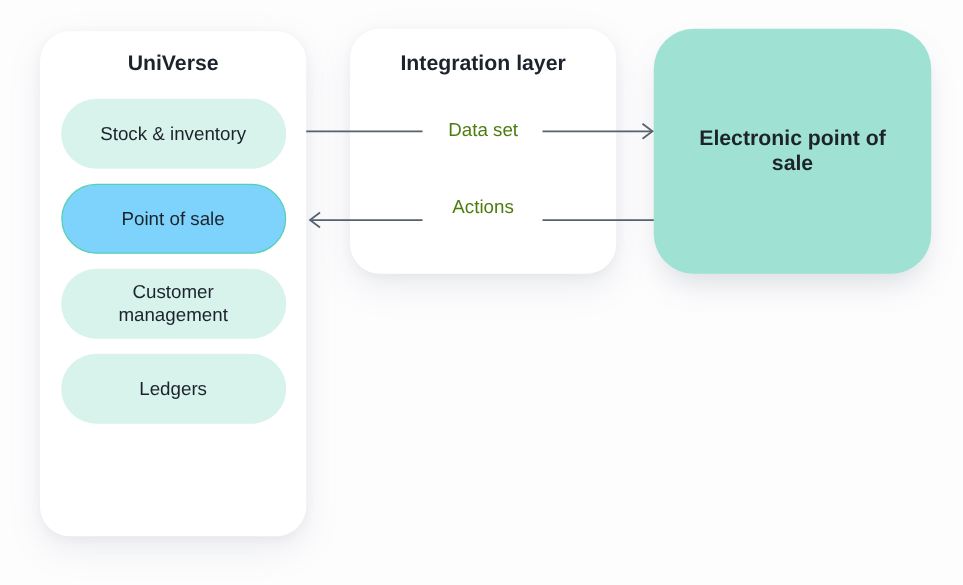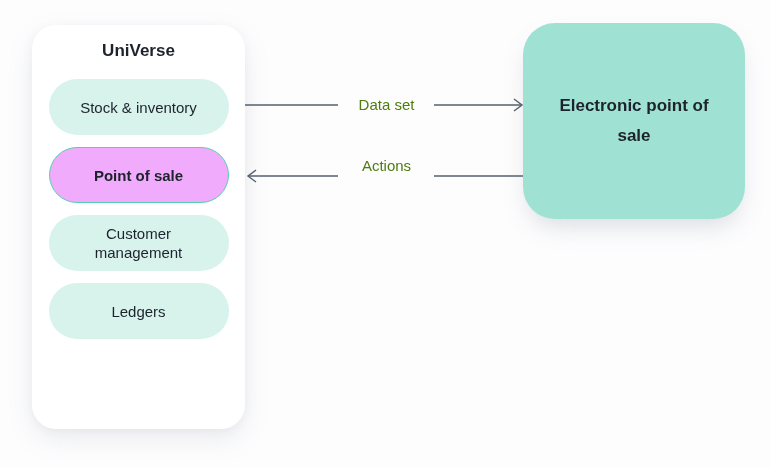--- a/index.html
+++ b/index.html
@@ -47,23 +47,22 @@
     background: #d7f3ec;
     display: flex;
     align-items: center;
     justify-content: center;
     text-align: center;
     font-size: 15px;
     line-height: 19px;
     padding: 13px 18px;
   }
   .pill.highlight {
-    background: #f0abfc;
+    background: #7dd3fc;
     border: 1.5px solid #55d0b1;
-    font-weight: bold;
   }
   
   .integration {
     left: 280px; top: 23px;
     width: 213px; height: 196px;
     padding-top: 18px;
   }
   
   .target {
     position: absolute;
@@ -74,21 +73,21 @@
     display: flex;
     align-items: center;
     justify-content: center;
     box-shadow: 0 12px 24px -6px rgba(110,120,135,0.25);
   }
   .target-title {
     width: 160px;
     text-align: center;
     font-size: 17px;
     font-weight: bold;
-    line-height: 30px;
+    line-height: 20px;
     color: #1d232c;
   }
   
   .flow-label {
     position: absolute;
     left: 280px;
     width: 213px;
     text-align: center;
     font-size: 15px;
     line-height: 18px;
@@ -123,20 +122,23 @@
       <span>Point of sale</span>
     </div>
     <div class="pill">
       <span>Customer management</span>
     </div>
     <div class="pill">
       <span>Ledgers</span>
     </div>
   </div>
 
+  <div class="card integration">
+    <div class="card-title">Integration layer</div>
+  </div>
 
   <div class="target">
     <div class="target-title">Electronic point of sale</div>
   </div>
 
   <span class="flow-label row1">Data set</span>
   <span class="flow-label row2">Actions</span>
 
   <svg class="arrows" viewBox="0 0 770 468">
 

